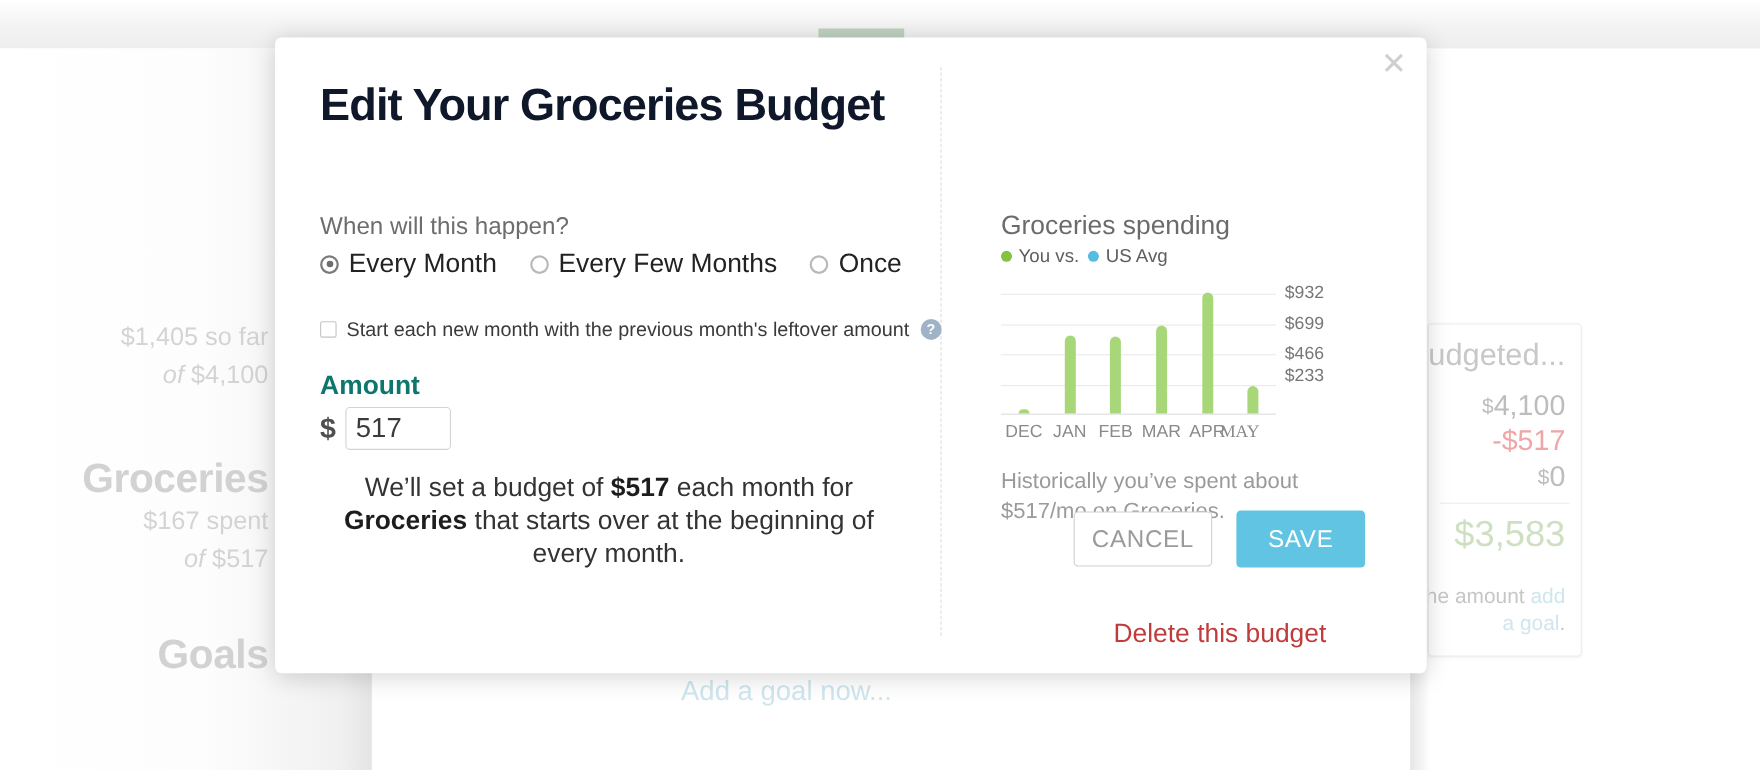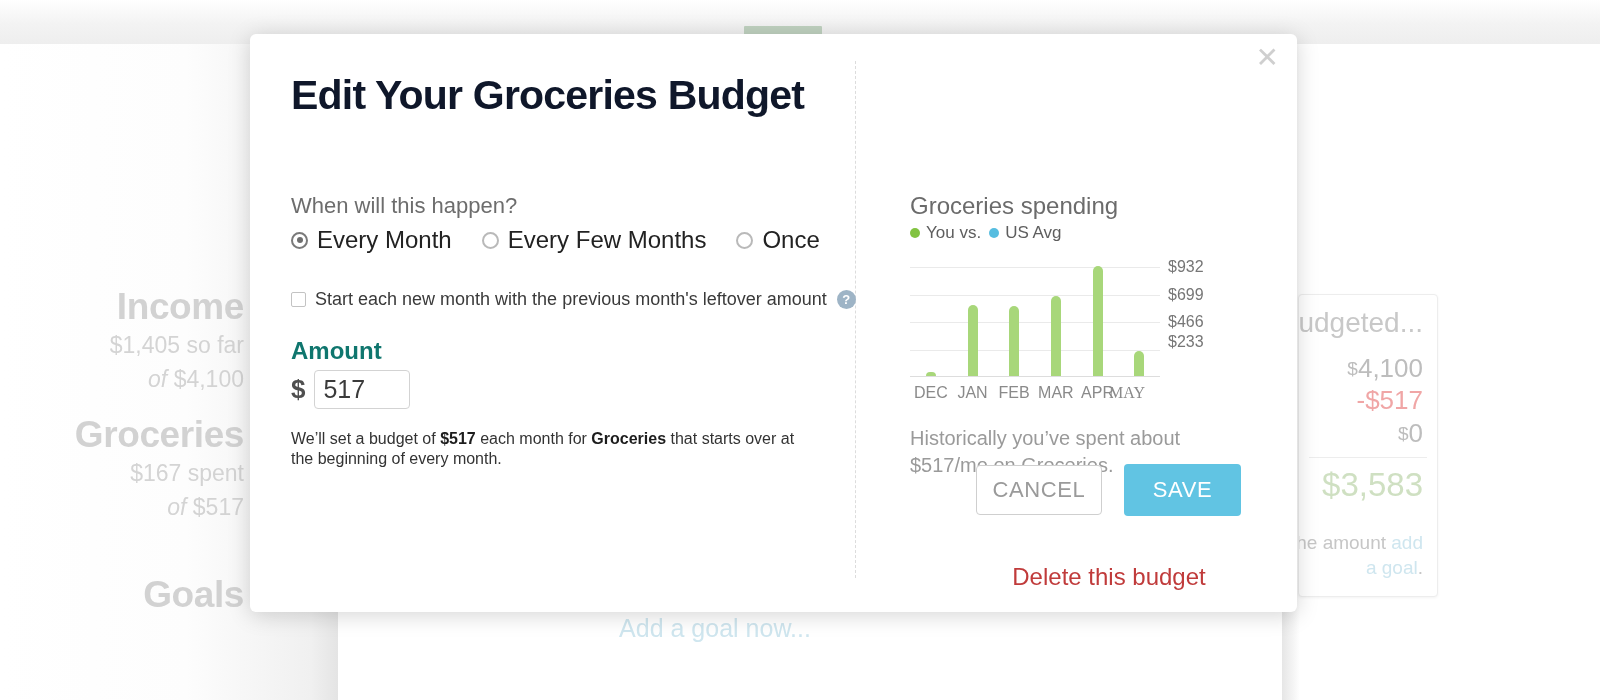--- a/index.html
+++ b/index.html
@@ -283,23 +283,24 @@
     box-sizing: border-box;
     outline: none;
     font-family: "Liberation Sans", sans-serif;
     background: #fff;
   }
 
   .summary {
     position: absolute;
     left: 41px; top: 395px;
     width: 525px;
-    font-size: 16px;
+    font-size: 24px;
     line-height: 1.25;
     color: #333333;
+    text-align: center;
   }
   .summary b { font-weight: 700; color: #1d1d1d; }
 
   
   .chart-title {
     position: absolute;
     left: 660px; top: 158px;
     font-size: 24px;
     color: #6b6b6b;
   }
@@ -416,21 +417,20 @@
 
 <div id="backdrop">
 
   <div class="bg-topbar"></div>
   <div class="bg-progress"></div>
 
   <div class="bg-leftcol"></div>
   <div class="bg-rightedge"></div>
 
   <div class="bg-block" id="bg-income">
-    <div class="bg-head">Income</div>
     <div class="bg-sub">$1,405 so far</div>
     <div class="bg-sub"><i>of </i><span>$4,100</span></div>
   </div>
 
   <div class="bg-block" id="bg-spending">
     <div class="bg-head">Groceries</div>
     <div class="bg-sub">$167 spent</div>
     <div class="bg-sub"><i>of </i><span>$517</span></div>
   </div>
 

